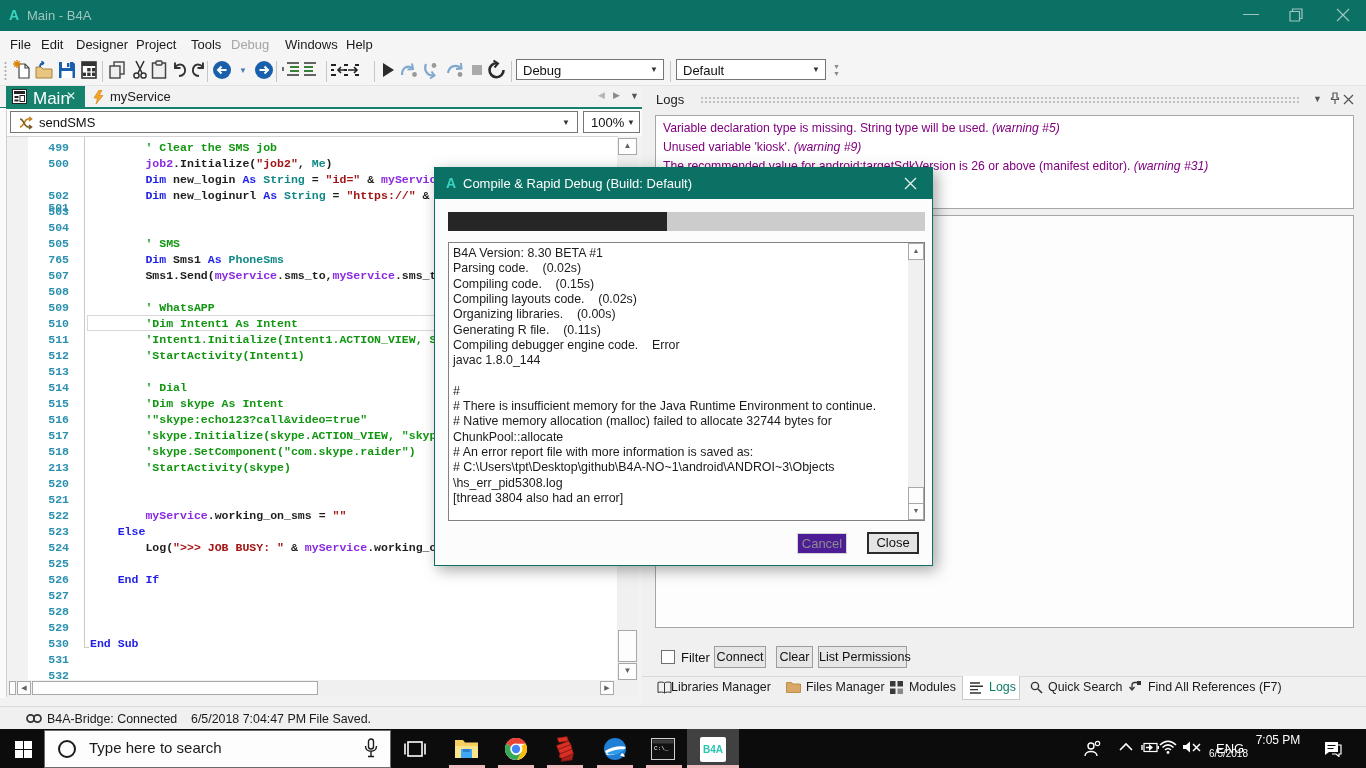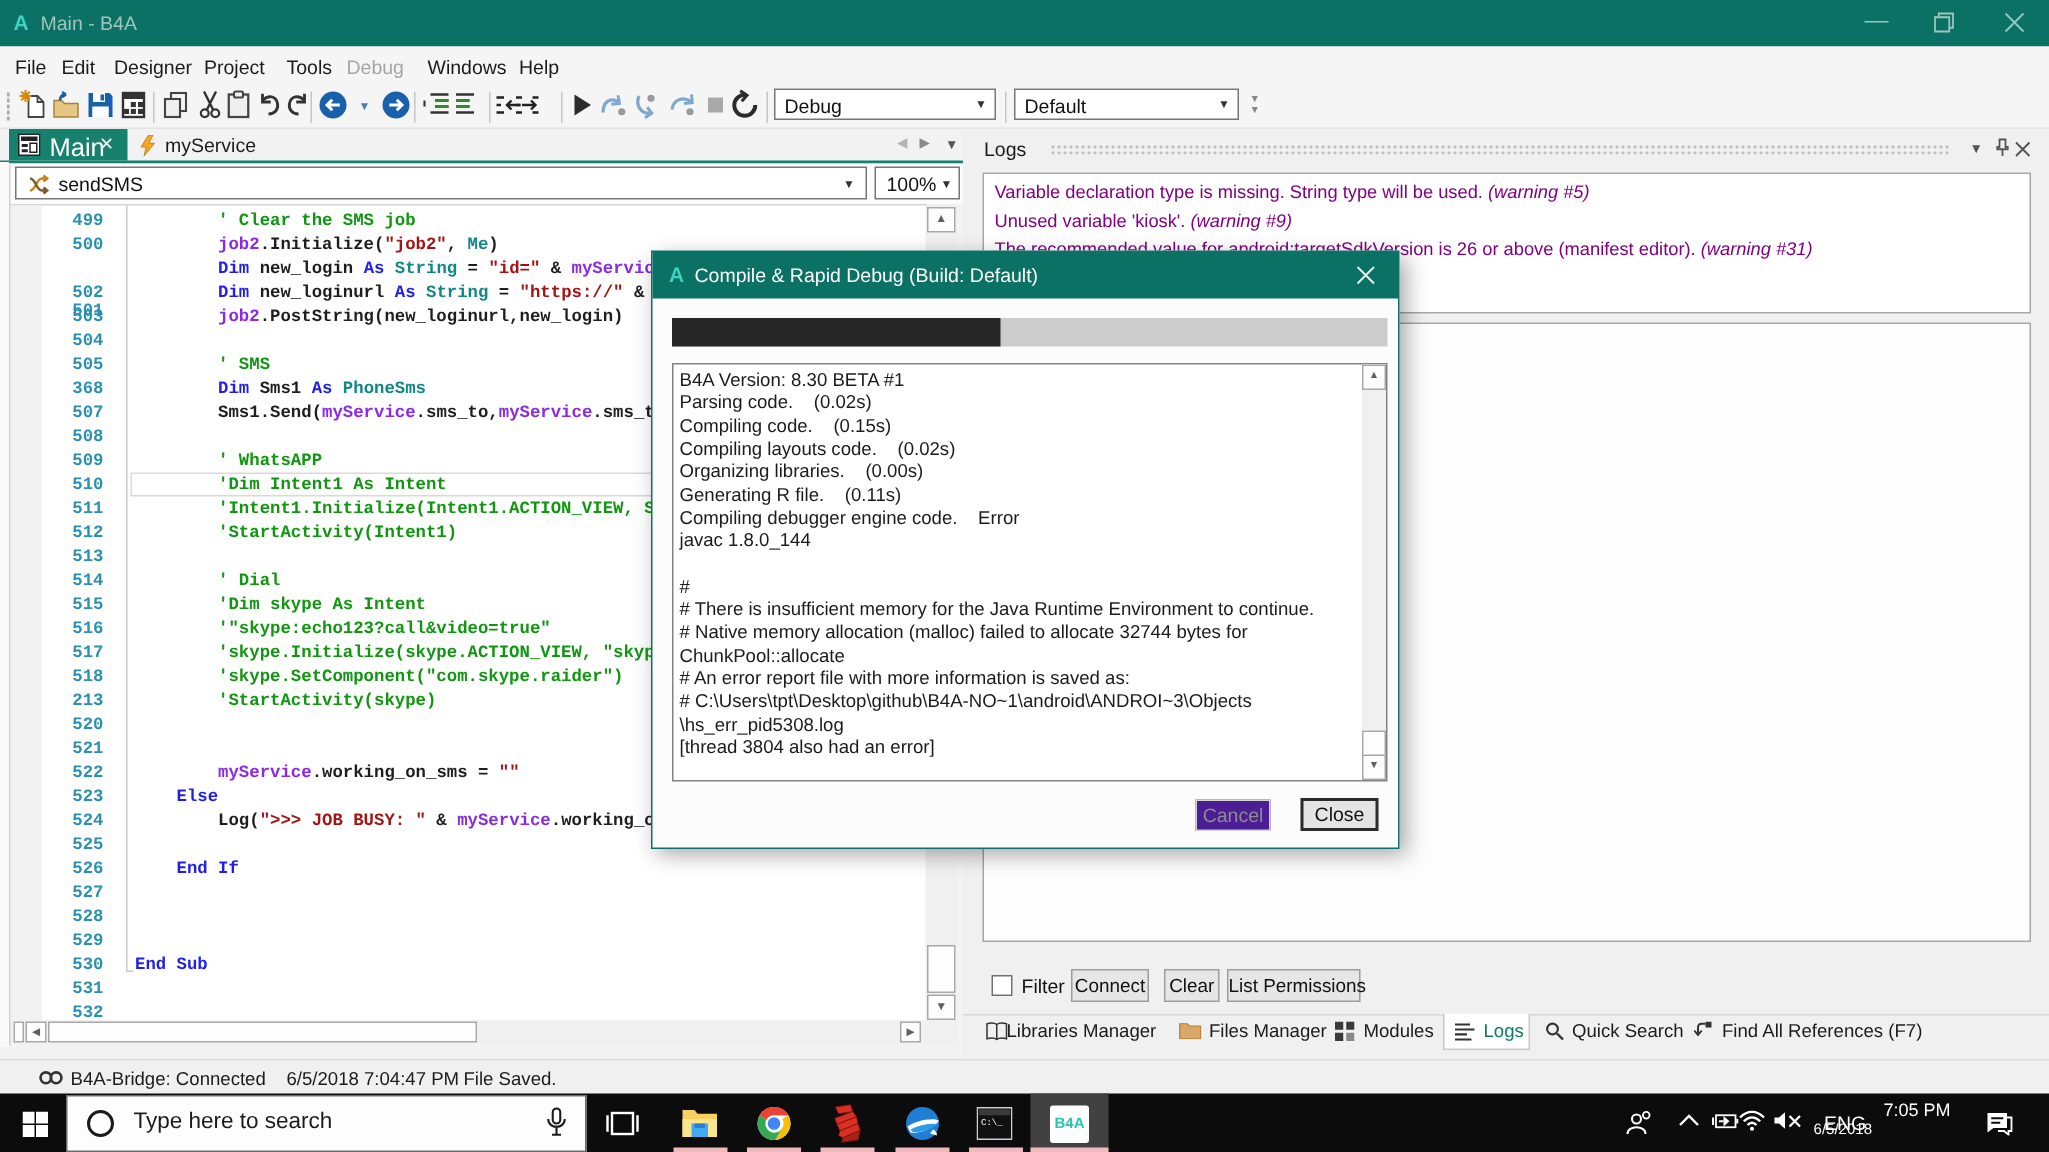--- a/index.html
+++ b/index.html
@@ -246,25 +246,24 @@
 <div class="abs" style="left:0;top:0;width:1366px;height:768px;overflow:hidden;pointer-events:none;">
 <div class="ln" style="left:30px;top:140px;">499</div>
 <div class="cl" style="left:145.4px;top:140px;"><span class="cm">' Clear the SMS job</span></div>
 <div class="ln" style="left:30px;top:156px;">500</div>
 <div class="cl" style="left:145.4px;top:156px;"><span class="gv">job2</span><span>.Initialize(</span><span class="st">"job2"</span><span>, </span><span class="ty">Me</span><span>)</span></div>
 <div class="ln" style="left:30px;top:172px;margin-top:28px;">501</div>
 <div class="cl" style="left:145.4px;top:172px;"><span class="kw">Dim</span><span> new_login </span><span class="kw">As</span><span> </span><span class="ty">String</span><span> = </span><span class="st">"id="</span><span> &amp; </span><span class="gv">myService</span><span>.kiosk_id &amp; </span><span class="st">"pw="</span></div>
 <div class="ln" style="left:30px;top:188px;">502</div>
 <div class="cl" style="left:145.4px;top:188px;"><span class="kw">Dim</span><span> new_loginurl </span><span class="kw">As</span><span> </span><span class="ty">String</span><span> = </span><span class="st">"https://"</span><span> &amp; </span><span class="gv">myService</span><span>.server_url</span></div>
 <div class="ln" style="left:30px;top:204px;">503</div>
-<div class="cl" style="left:145.4px;top:204px;"><span class="gv">job2</span><span>.PostString(new_loginurl,new_login)</span></div>
 <div class="ln" style="left:30px;top:220px;">504</div>
 <div class="ln" style="left:30px;top:236px;">505</div>
 <div class="cl" style="left:145.4px;top:236px;"><span class="cm">' SMS</span></div>
-<div class="ln" style="left:30px;top:252px;">368</div>
+<div class="ln" style="left:30px;top:252px;">765</div>
 <div class="cl" style="left:145.4px;top:252px;"><span class="kw">Dim</span><span> Sms1 </span><span class="kw">As</span><span> </span><span class="ty">PhoneSms</span></div>
 <div class="ln" style="left:30px;top:268px;">507</div>
 <div class="cl" style="left:145.4px;top:268px;"><span>Sms1.Send(</span><span class="gv">myService</span><span>.sms_to,</span><span class="gv">myService</span><span>.sms_text)</span></div>
 <div class="ln" style="left:30px;top:284px;">508</div>
 <div class="ln" style="left:30px;top:300px;">509</div>
 <div class="cl" style="left:145.4px;top:300px;"><span class="cm">' WhatsAPP</span></div>
 <div class="ln" style="left:30px;top:316px;">510</div>
 <div class="cl" style="left:145.4px;top:316px;"><span class="cm">'Dim Intent1 As Intent</span></div>
 <div class="ln" style="left:30px;top:332px;">511</div>
 <div class="cl" style="left:145.4px;top:332px;"><span class="cm">'Intent1.Initialize(Intent1.ACTION_VIEW, Something)</span></div>

